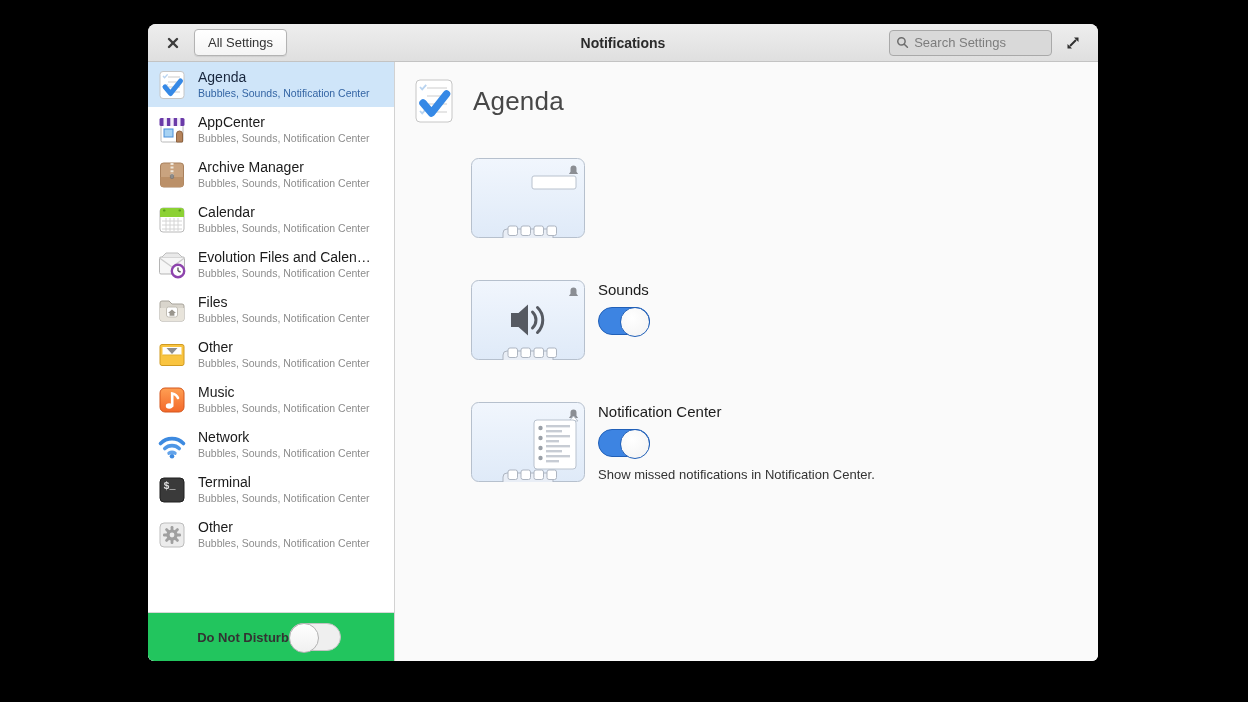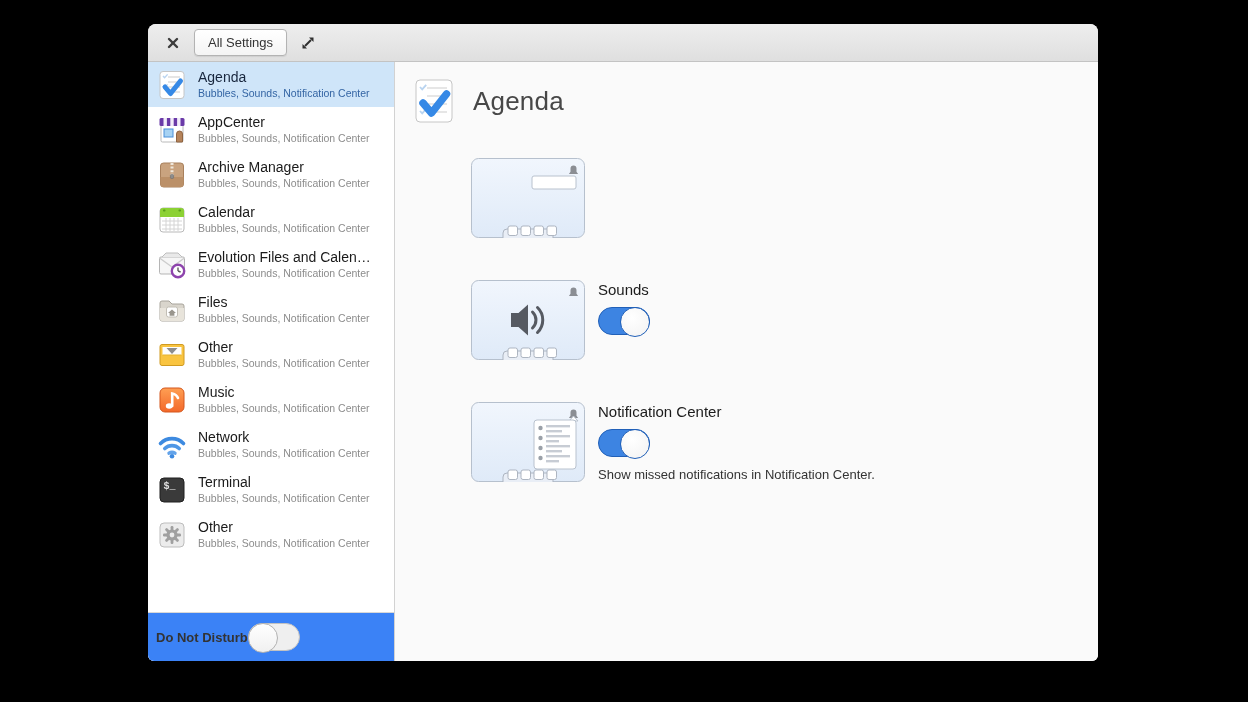--- a/index.html
+++ b/index.html
@@ -53,22 +53,22 @@
   }
   .app-item[data-selected="true"] { background:#cfe5f9; }
   .app-icon { width:32px; height:32px; flex:0 0 32px; }
   .item-text { display:flex; flex-direction:column; line-height:1.05; }
   .item-name { font-size:14px; color:#1a1a1a; }
   .item-sub { font-size:10.5px; color:#8c8c8c; margin-top:3px; }
   .app-item[data-selected="true"] .item-name { color:#18263d; }
   .app-item[data-selected="true"] .item-sub { color:#3465a4; }
 
   .sidebar-footer {
-    flex:0 0 49px; border-top:1px solid #d8d8d8; background:#3b82f6;
-    display:flex; align-items:center; justify-content:flex-start; padding:0 12px 0 8px;
+    flex:0 0 49px; border-top:1px solid #d8d8d8; background:#22c55e;
+    display:flex; align-items:center; justify-content:center; padding:0 12px 0 8px;
   }
   .dnd-label { font-size:13px; font-weight:bold; color:#333; }
 
   
   .toggle { position:relative; width:52px; height:28px; border-radius:14px; cursor:pointer; flex:0 0 auto; }
   .toggle::after {
     content:""; position:absolute; top:-1px; width:28px; height:28px; border-radius:50%; background:#fff;
   }
   .toggle[data-state="on"]  { background:#3d84e2; border:1px solid #2160b8; }
   .toggle[data-state="on"]::after  { right:-1px; border:1px solid #2160b8; background:radial-gradient(circle at 40% 35%, #ffffff, #f2f2f2); }
@@ -96,20 +96,28 @@
   <div class="window">
 
     <div class="titlebar">
       <div class="close-btn">
         <svg width="14" height="14" viewBox="0 0 14 14">
           <line x1="3" y1="3" x2="11" y2="11" stroke="#3c3c3c" stroke-width="2.4" stroke-linecap="round"></line>
           <line x1="11" y1="3" x2="3" y2="11" stroke="#3c3c3c" stroke-width="2.4" stroke-linecap="round"></line>
         </svg>
       </div>
       <div class="all-settings-btn">All Settings</div>
+      <div class="window-title">Notifications</div>
+      <div class="search-field">
+        <svg width="15" height="15" viewBox="0 0 15 15">
+          <circle cx="6.2" cy="6.2" r="4.2" fill="none" stroke="#6e6e6e" stroke-width="1.7"></circle>
+          <line x1="9.4" y1="9.4" x2="13" y2="13" stroke="#6e6e6e" stroke-width="1.7" stroke-linecap="round"></line>
+        </svg>
+        <input type="text" placeholder="Search Settings" style="">
+      </div>
       <div class="expand-btn">
         <svg width="18" height="18" viewBox="0 0 18 18">
           <polygon points="10,3.5 14.5,3.5 14.5,8" fill="#2f2f2f"></polygon>
           <polygon points="3.5,10 3.5,14.5 8,14.5" fill="#2f2f2f"></polygon>
           <line x1="6" y1="12" x2="12" y2="6" stroke="#2f2f2f" stroke-width="2"></line>
         </svg>
       </div>
     </div>
 
     <div class="body-row">

